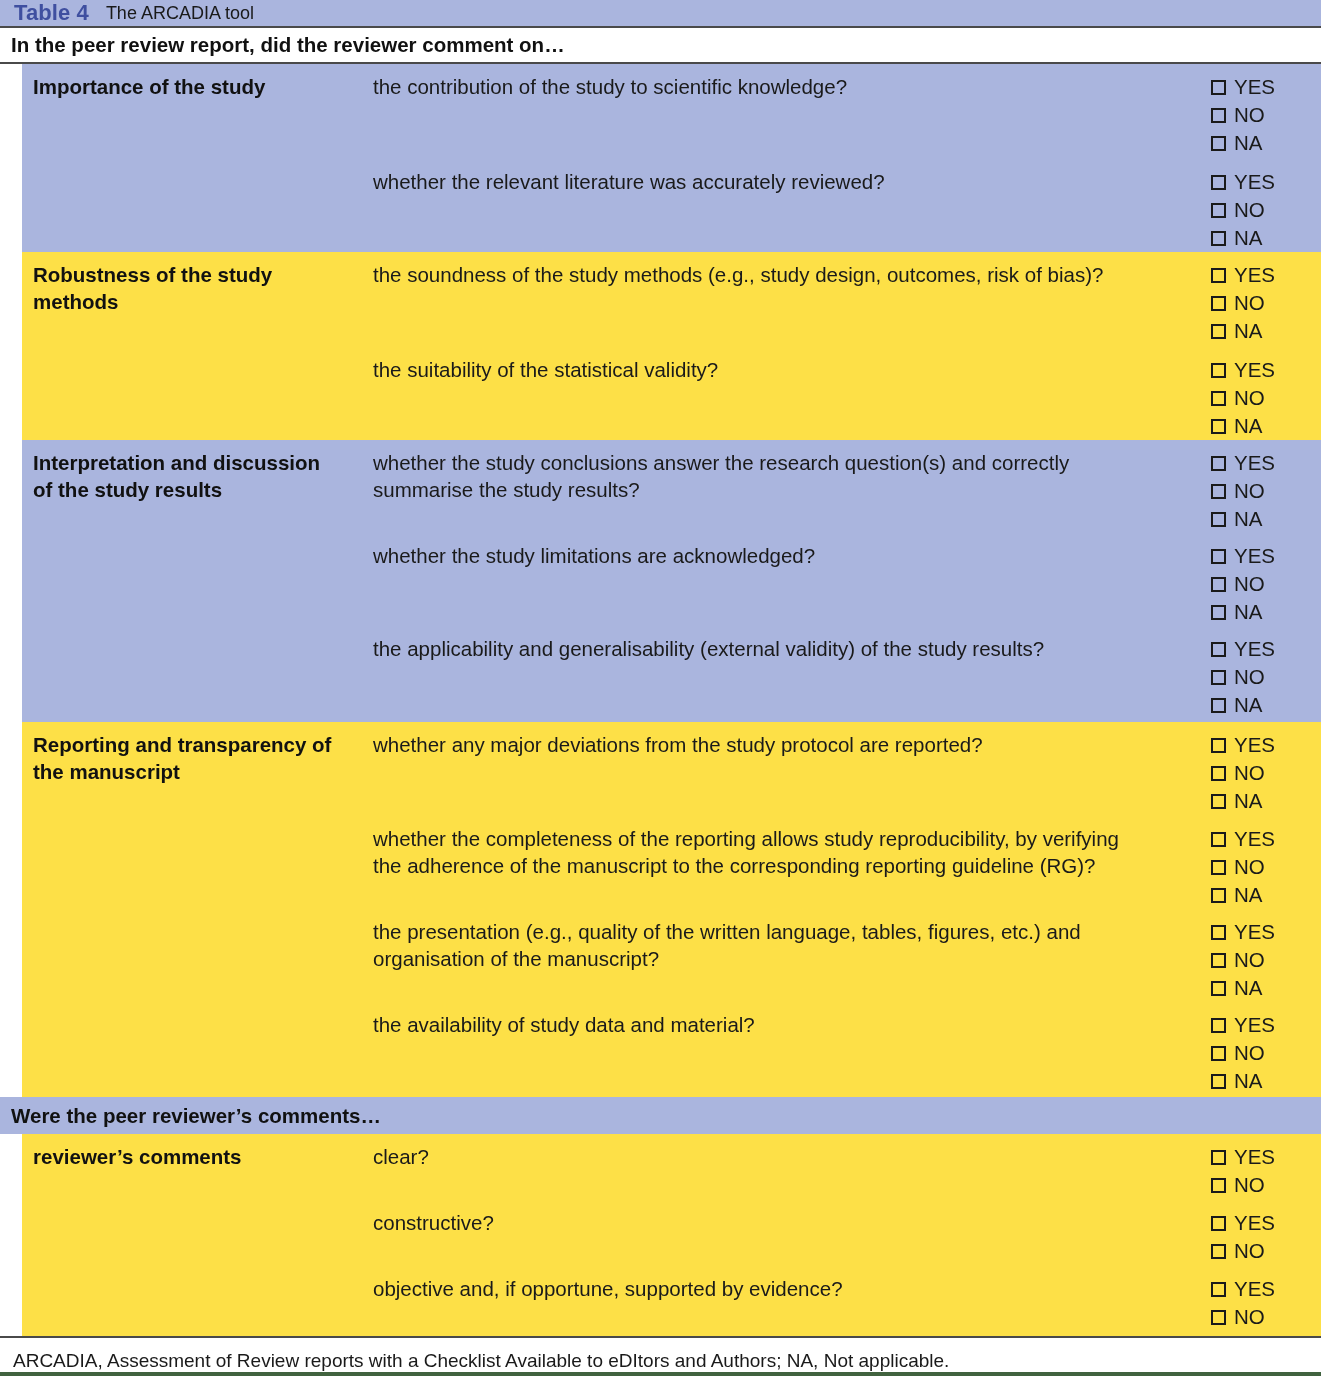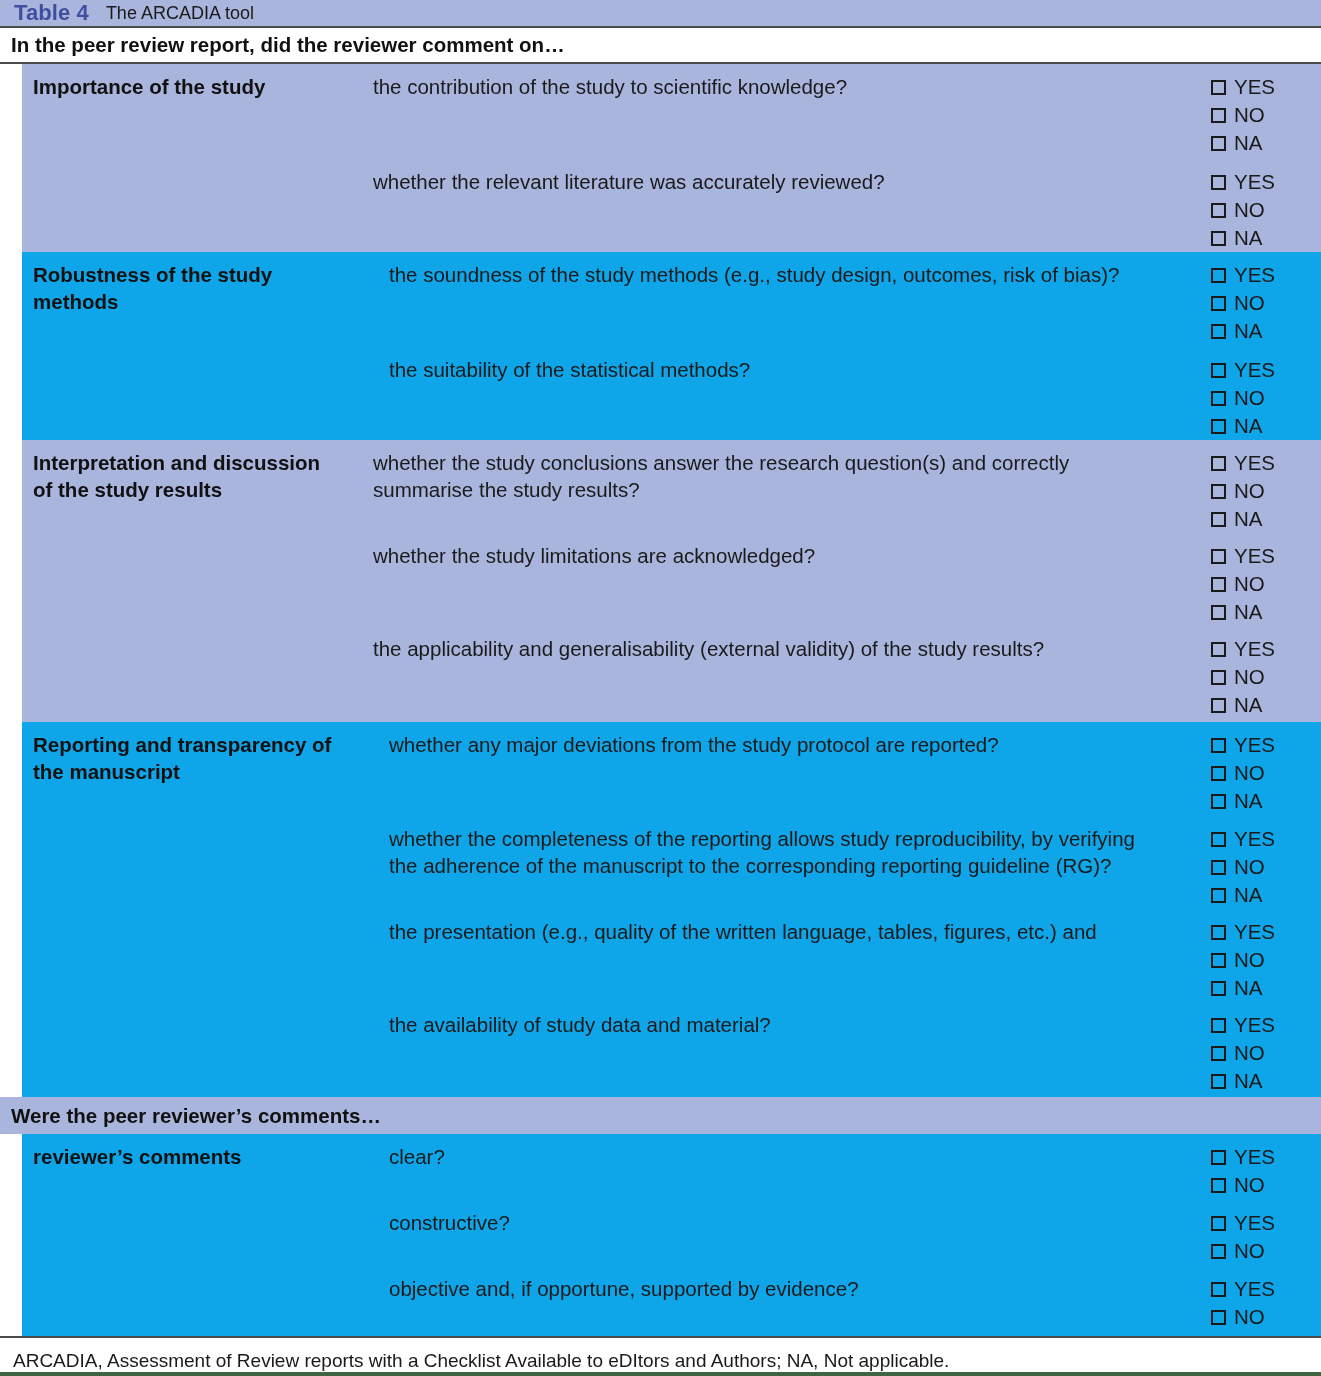--- a/index.html
+++ b/index.html
@@ -64,21 +64,21 @@
   }
 
   
   .group {
     display: flex;
     align-items: stretch;
     box-sizing: border-box;
     margin-left: 22px;
   }
   .group.shaded { background: #aab5de; }
-  .group.plain  { background: #0ea5e9; gap: 16px; }
+  .group.plain  { background: #fde047; }
 
   .col-cat {
     width: 347px;
     flex: 0 0 347px;
     box-sizing: border-box;
     padding: 9px 8px 0 11px;
     font-weight: bold;
     font-size: 20.5px;
     line-height: 1.32;
     color: #111111;
@@ -224,21 +224,21 @@
                 <span>NO</span>
               </label>
               <label class="opt">
                 <span class="box"></span>
                 <span>NA</span>
               </label>
             </div>
           </div>
           <div class="qrow" style="min-height: 93px;">
             <div class="qtext">
-              <span class="ln">the suitability of the statistical methods?</span>
+              <span class="ln">the suitability of the statistical validity?</span>
             </div>
             <div class="opts">
               <label class="opt">
                 <span class="box"></span>
                 <span>YES</span>
               </label>
               <label class="opt">
                 <span class="box"></span>
                 <span>NO</span>
               </label>
@@ -357,20 +357,21 @@
               </label>
               <label class="opt">
                 <span class="box"></span>
                 <span>NA</span>
               </label>
             </div>
           </div>
           <div class="qrow" style="min-height: 92px;">
             <div class="qtext">
               <span class="ln">the presentation (e.g., quality of the written language, tables, figures, etc.) and</span>
+              <span class="ln">organisation of the manuscript?</span>
             </div>
             <div class="opts">
               <label class="opt">
                 <span class="box"></span>
                 <span>YES</span>
               </label>
               <label class="opt">
                 <span class="box"></span>
                 <span>NO</span>
               </label>

